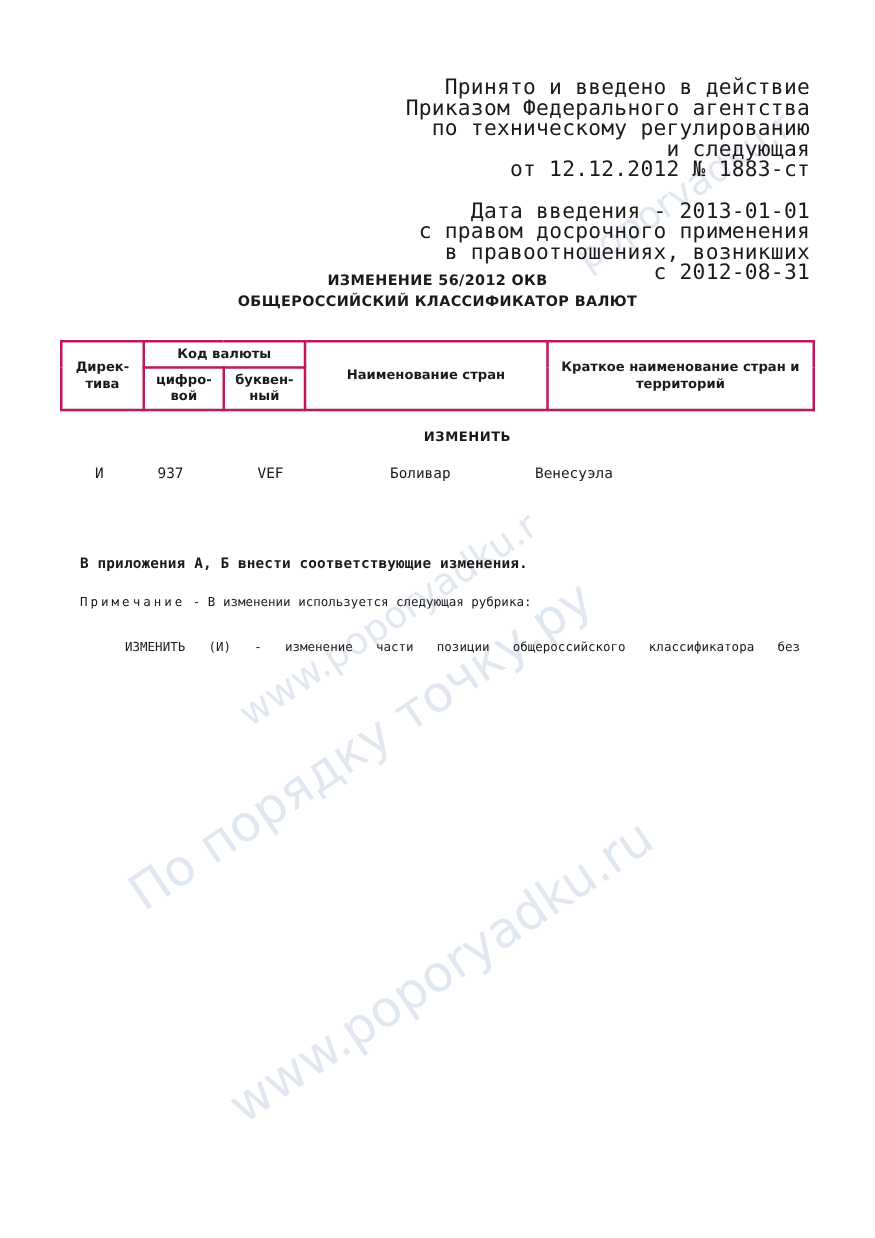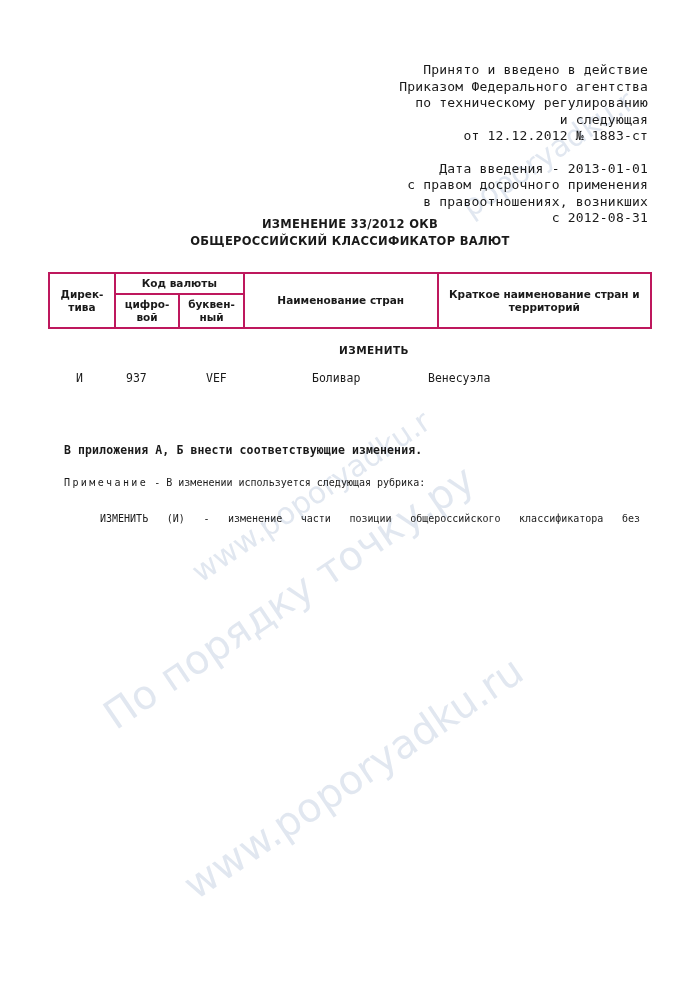--- a/index.html
+++ b/index.html
@@ -73,21 +73,21 @@
     position: absolute;
     inset: 0;
     z-index: 10;
   }
 
   .header-block {
     position: absolute;
     right: 52px;
     top: 62px;
     text-align: right;
-    font-size: 13px;
+    font-size: 17px;
     line-height: 16.5px;
     letter-spacing: .2px;
   }
   .header-block .gap {
     height: 16px;
   }
   .header-block div {
     white-space: nowrap;
   }
 
@@ -216,21 +216,21 @@
       <div>и следующая</div>
       <div>от 12.12.2012 № 1883-ст</div>
       <div class="gap"></div>
       <div>Дата введения - 2013-01-01</div>
       <div>с правом досрочного применения</div>
       <div>в правоотношениях, возникших</div>
       <div>с 2012-08-31</div>
     </div>
 
     <div class="title-block">
-      <div>ИЗМЕНЕНИЕ 33/2012 ОКВ</div>
+      <div>ИЗМЕНЕНИЕ 56/2012 ОКВ</div>
       <div>ОБЩЕРОССИЙСКИЙ КЛАССИФИКАТОР ВАЛЮТ</div>
     </div>
 
     <table class="okv">
       <tbody>
         <tr>
           <td class="col-dir" rowspan="2" style="white-space:pre-line">Дирек-
 тива</td>
           <td colspan="2">Код валюты</td>
           <td class="col-name" rowspan="2">Наименование стран</td>

